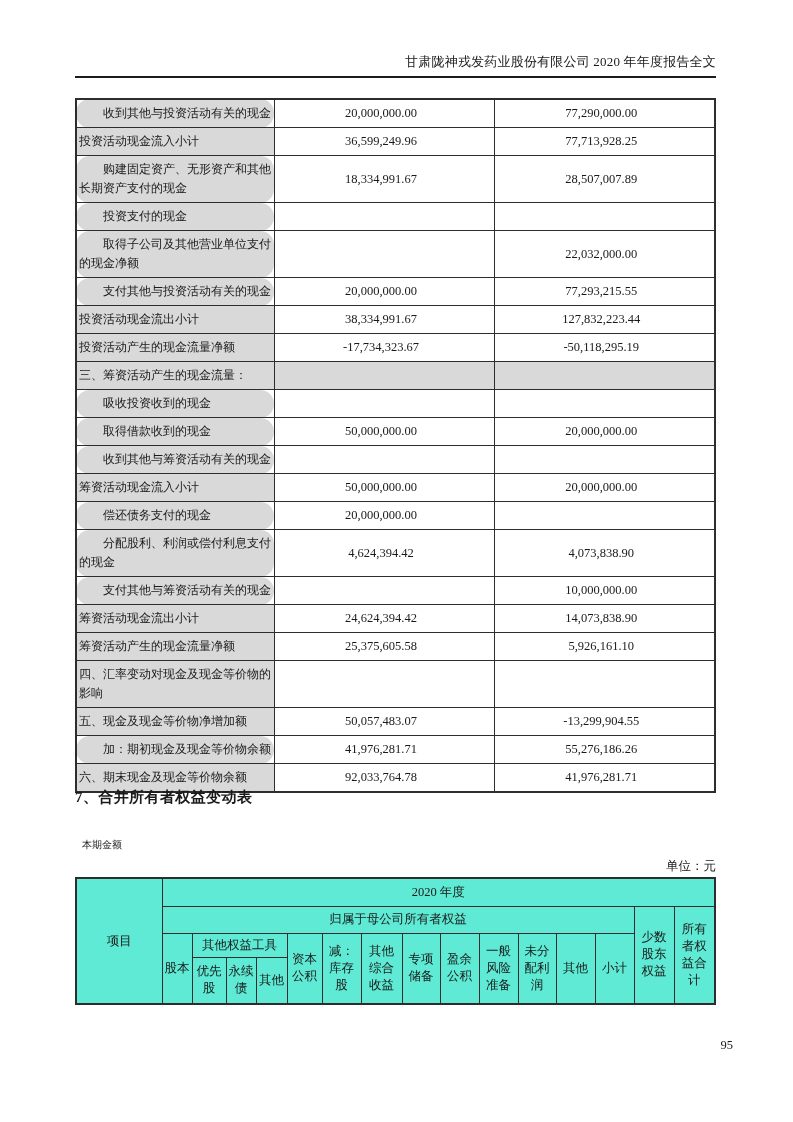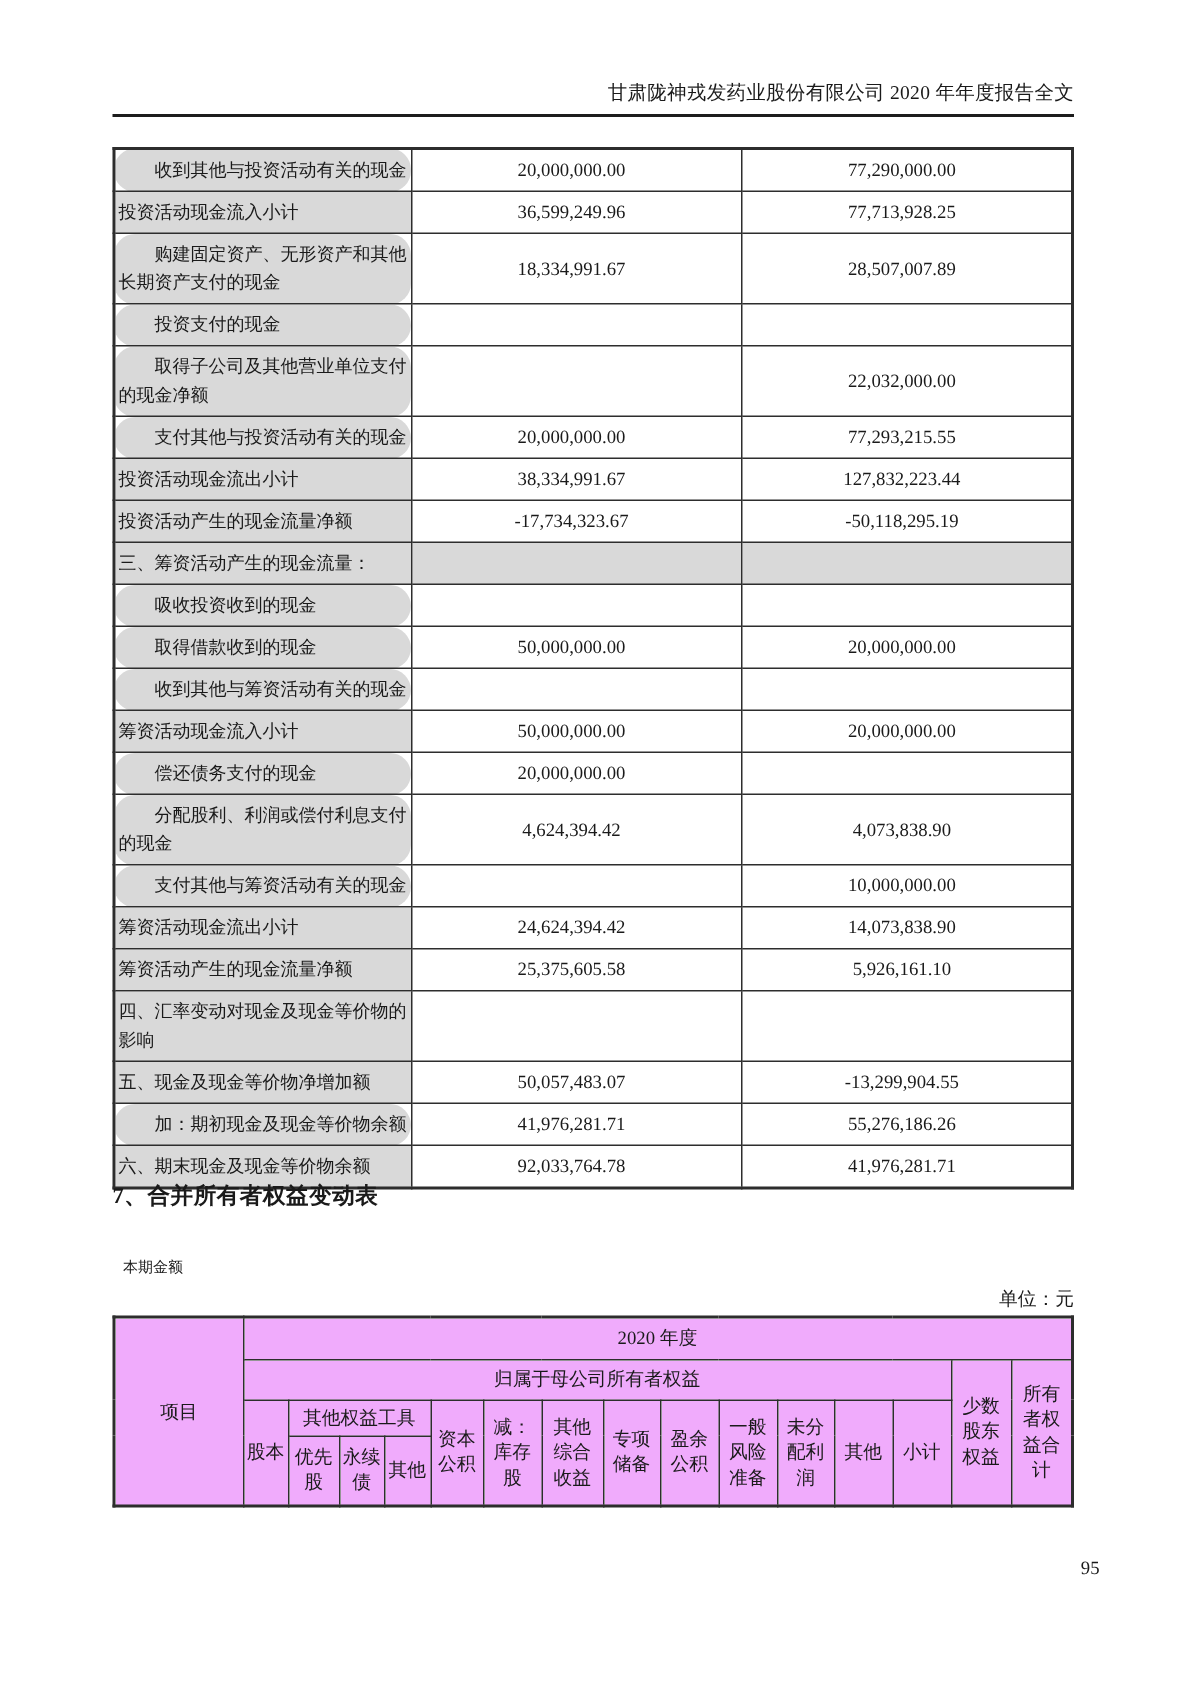--- a/index.html
+++ b/index.html
@@ -51,21 +51,21 @@
   .unit{position:absolute;top:858px;left:75px;width:641px;text-align:right;font-size:12.5px;}
   
   table.equity{
     position:absolute;top:877px;left:75px;width:641px;
     border-collapse:collapse;table-layout:fixed;
     border:2px solid #2d2d2d;
     font-size:12.5px;
   }
   table.equity td{
     border:1px solid #2d2d2d;
-    background:#f0abfc;
+    background:#5eead4;
     text-align:center;vertical-align:middle;
     padding:1px 2px;line-height:17px;
     overflow:hidden;
   }
   tr.r-a{height:28px;}
   tr.r-b{height:27px;}
   tr.r-c{height:24px;}
   tr.r-d{height:47px;}
   .page-num{
     position:absolute;top:1038px;right:60px;

